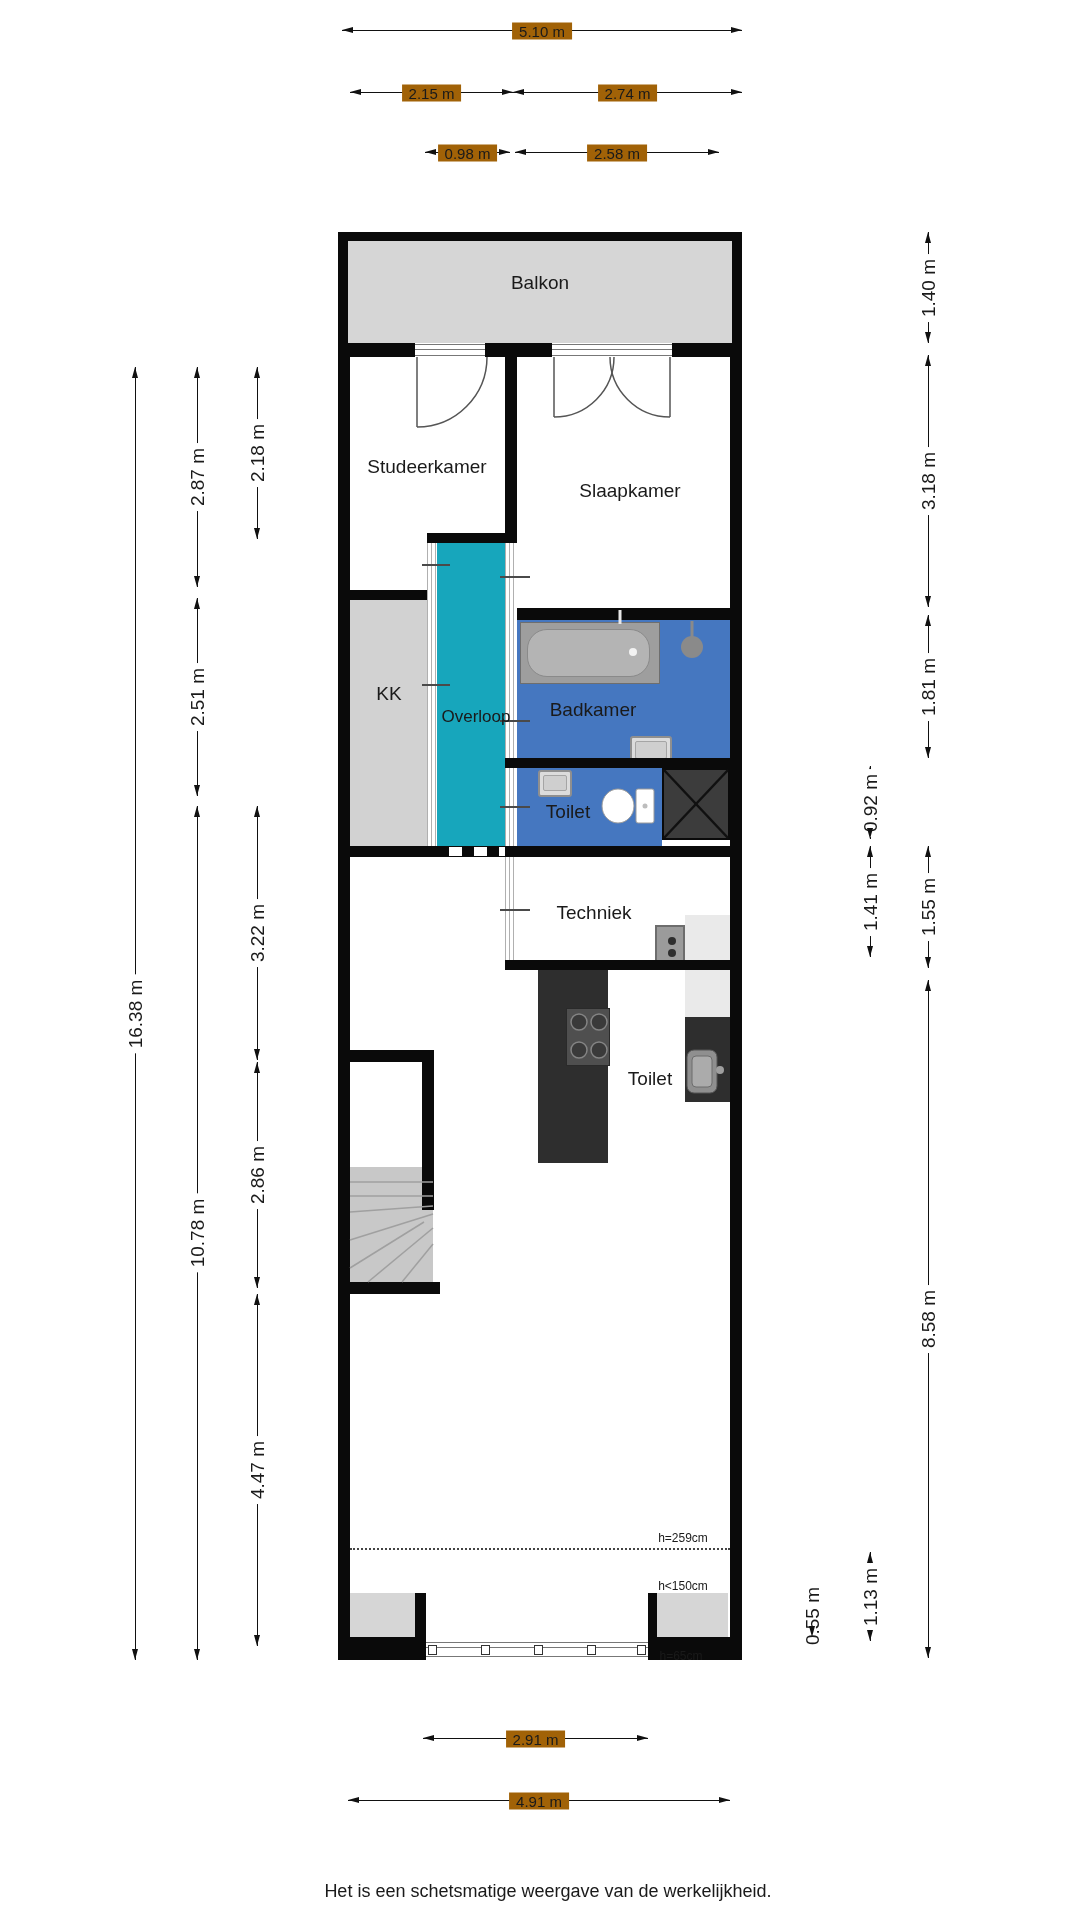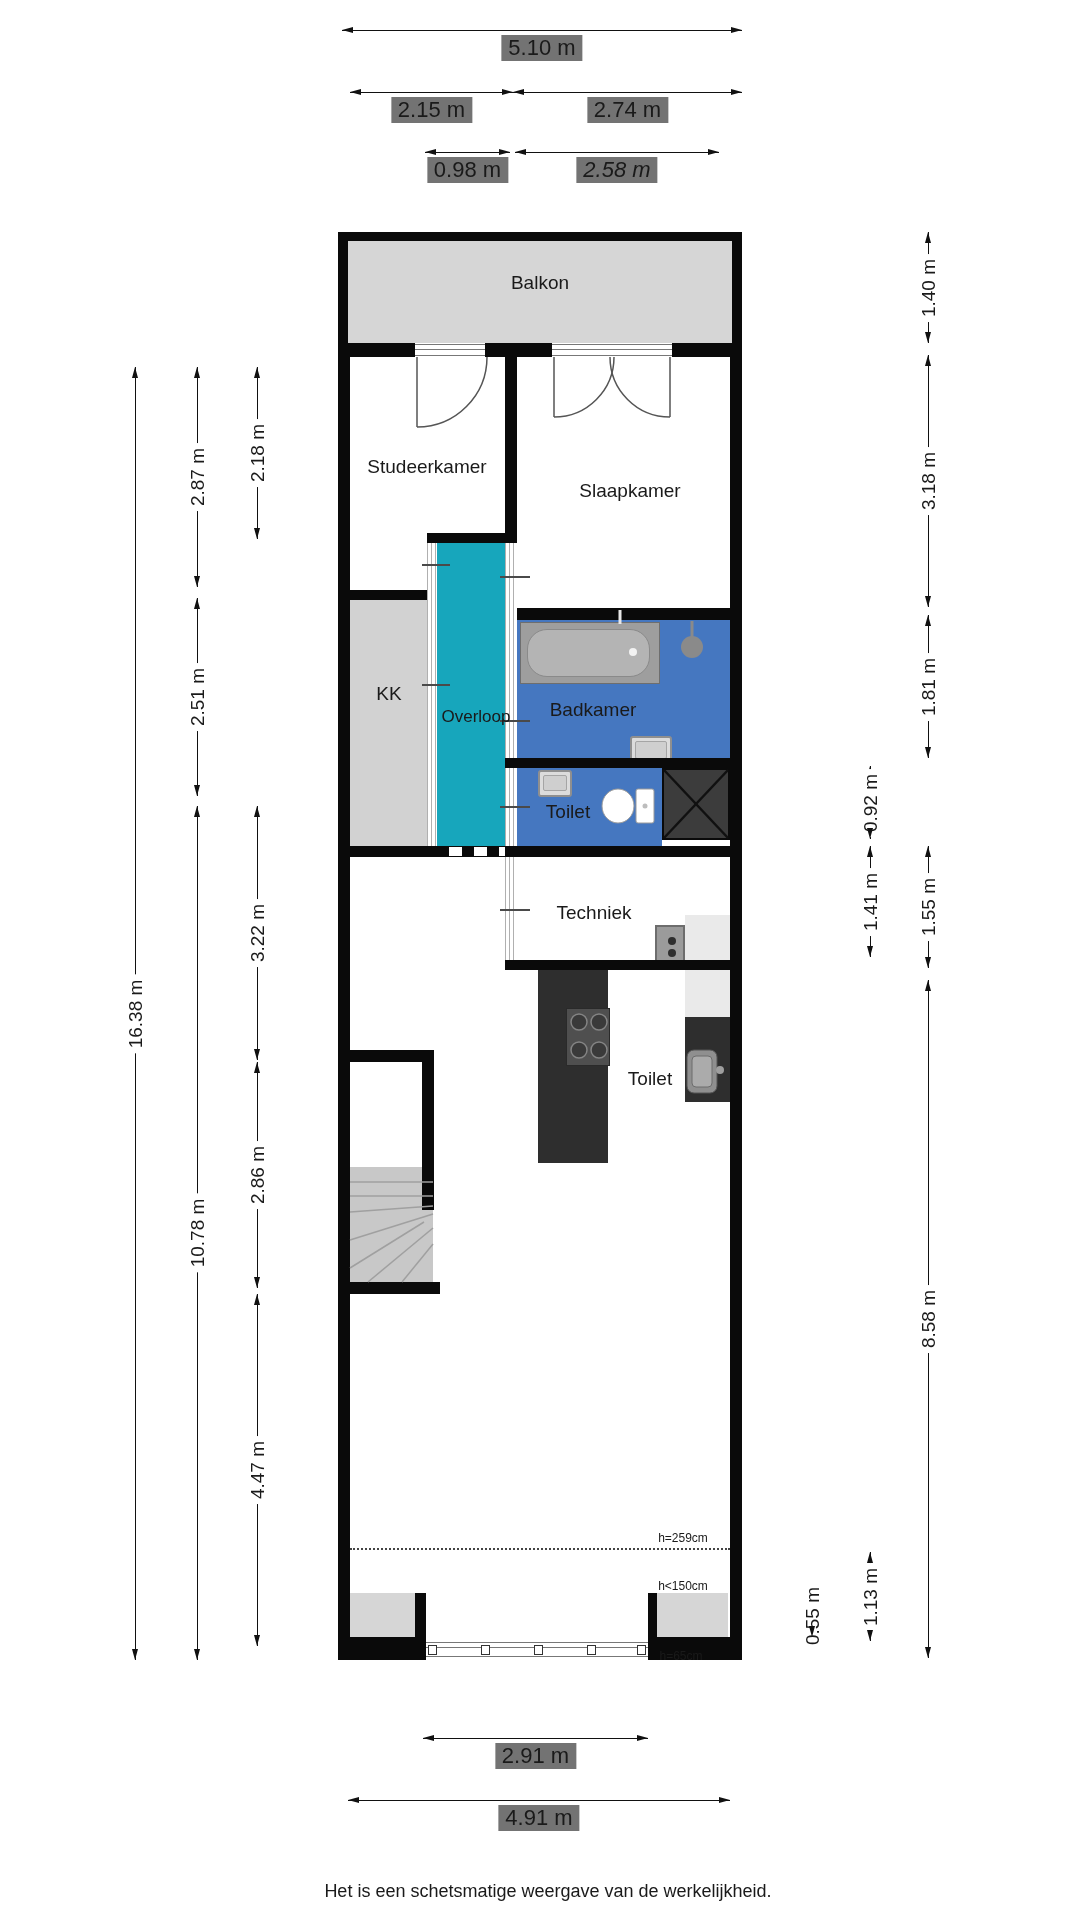--- a/index.html
+++ b/index.html
@@ -19,22 +19,22 @@
   .dimh{position:absolute;z-index:55;border-top:1px solid #111;height:0;}
   .dimh::before{content:"";position:absolute;left:0;top:-4px;border-top:3.5px solid transparent;
     border-bottom:3.5px solid transparent;border-right:11px solid #111;}
   .dimh::after{content:"";position:absolute;right:0;top:-4px;border-top:3.5px solid transparent;
     border-bottom:3.5px solid transparent;border-left:11px solid #111;}
   .dimv{position:absolute;z-index:55;border-left:1px solid #111;width:0;}
   .dimv::before{content:"";position:absolute;top:0;left:-4px;border-left:3.5px solid transparent;
     border-right:3.5px solid transparent;border-bottom:11px solid #111;}
   .dimv::after{content:"";position:absolute;bottom:0;left:-4px;border-left:3.5px solid transparent;
     border-right:3.5px solid transparent;border-top:11px solid #111;}
-  .dimh .lbl{position:absolute;left:50%;top:17px;transform:translate(-50%,-50%);background:#737373;
-    padding:0 7px;font-size:22px;white-space:nowrap;}
+  .dimh .lbl{position:absolute;left:50%;top:0;transform:translate(-50%,-50%);background:#a16207;
+    padding:0 7px;font-size:15px;white-space:nowrap;}
   .dimv .lbl{position:absolute;left:0;top:50%;transform:translate(-50%,-50%) rotate(-90deg);background:#fff;
     padding:0 5px;font-size:19px;white-space:nowrap;}
   .footer-line{position:absolute;left:0;width:1080px;text-align:center;font-size:18px;z-index:50;}
   .dash-open{position:absolute;z-index:35;background:#fff;
     background-image:repeating-linear-gradient(90deg,#0a0a0a 0 12px,#fff 12px 25px);}
   .basin{position:absolute;z-index:22;background:#dcdcdc;border:2px solid #8f8f8f;border-radius:3px;}
   .basin i{display:block;margin:3px;height:60%;background:#cfcfcf;border:1px solid #a5a5a5;border-radius:2px;}
 </style>
 </head>
 <body>
@@ -185,21 +185,21 @@
     </div>
   <div class="dimh" style="left:350px;top:92px;width:163px;">
     <span class="lbl">2.15 m</span>
     </div>
   <div class="dimh" style="left:513px;top:92px;width:229px;">
     <span class="lbl">2.74 m</span>
     </div>
   <div class="dimh" style="left:425px;top:152px;width:85px;">
     <span class="lbl">0.98 m</span>
     </div>
-  <div class="dimh" style="left:515px;top:152px;width:204px;font-style:italic;">
+  <div class="dimh" style="left:515px;top:152px;width:204px;">
     <span class="lbl">2.58 m</span>
     </div>
 
   <div class="dimv" style="left:135px;top:367px;height:1293px;">
     <span class="lbl">16.38 m</span>
     </div>
   <div class="dimv" style="left:197px;top:367px;height:220px;">
     <span class="lbl">2.87 m</span>
     </div>
   <div class="dimv" style="left:197px;top:598px;height:198px;">

